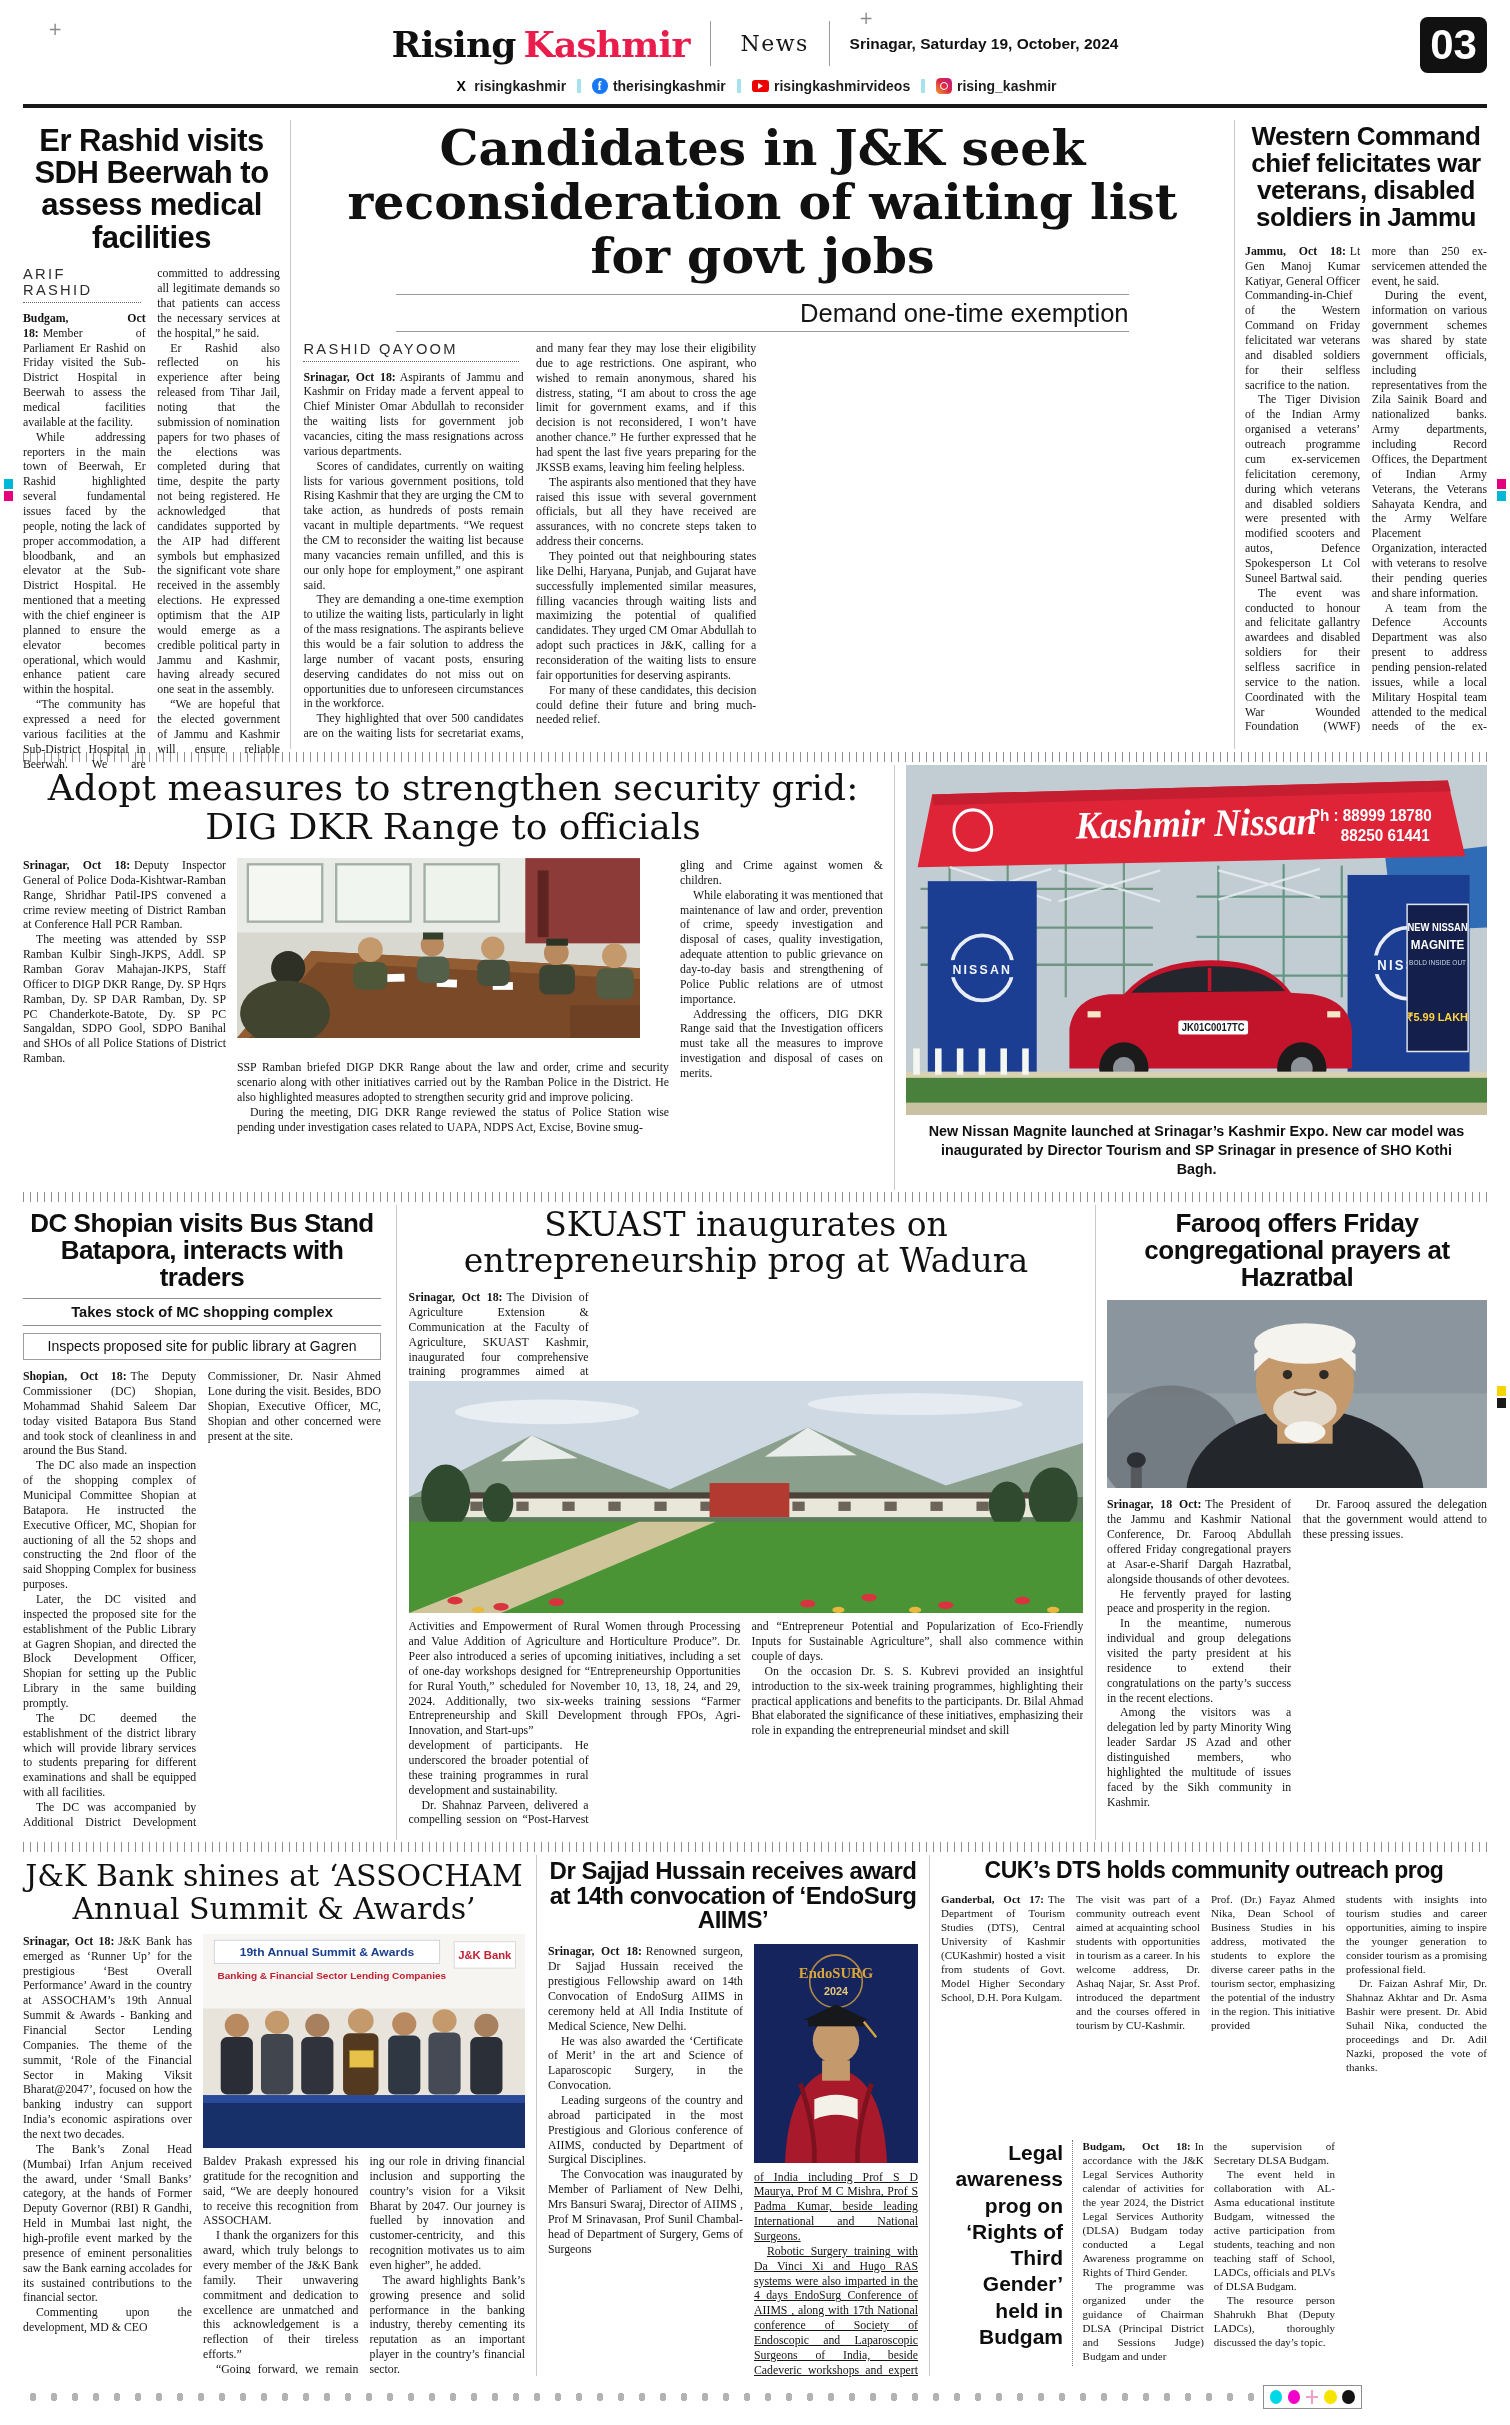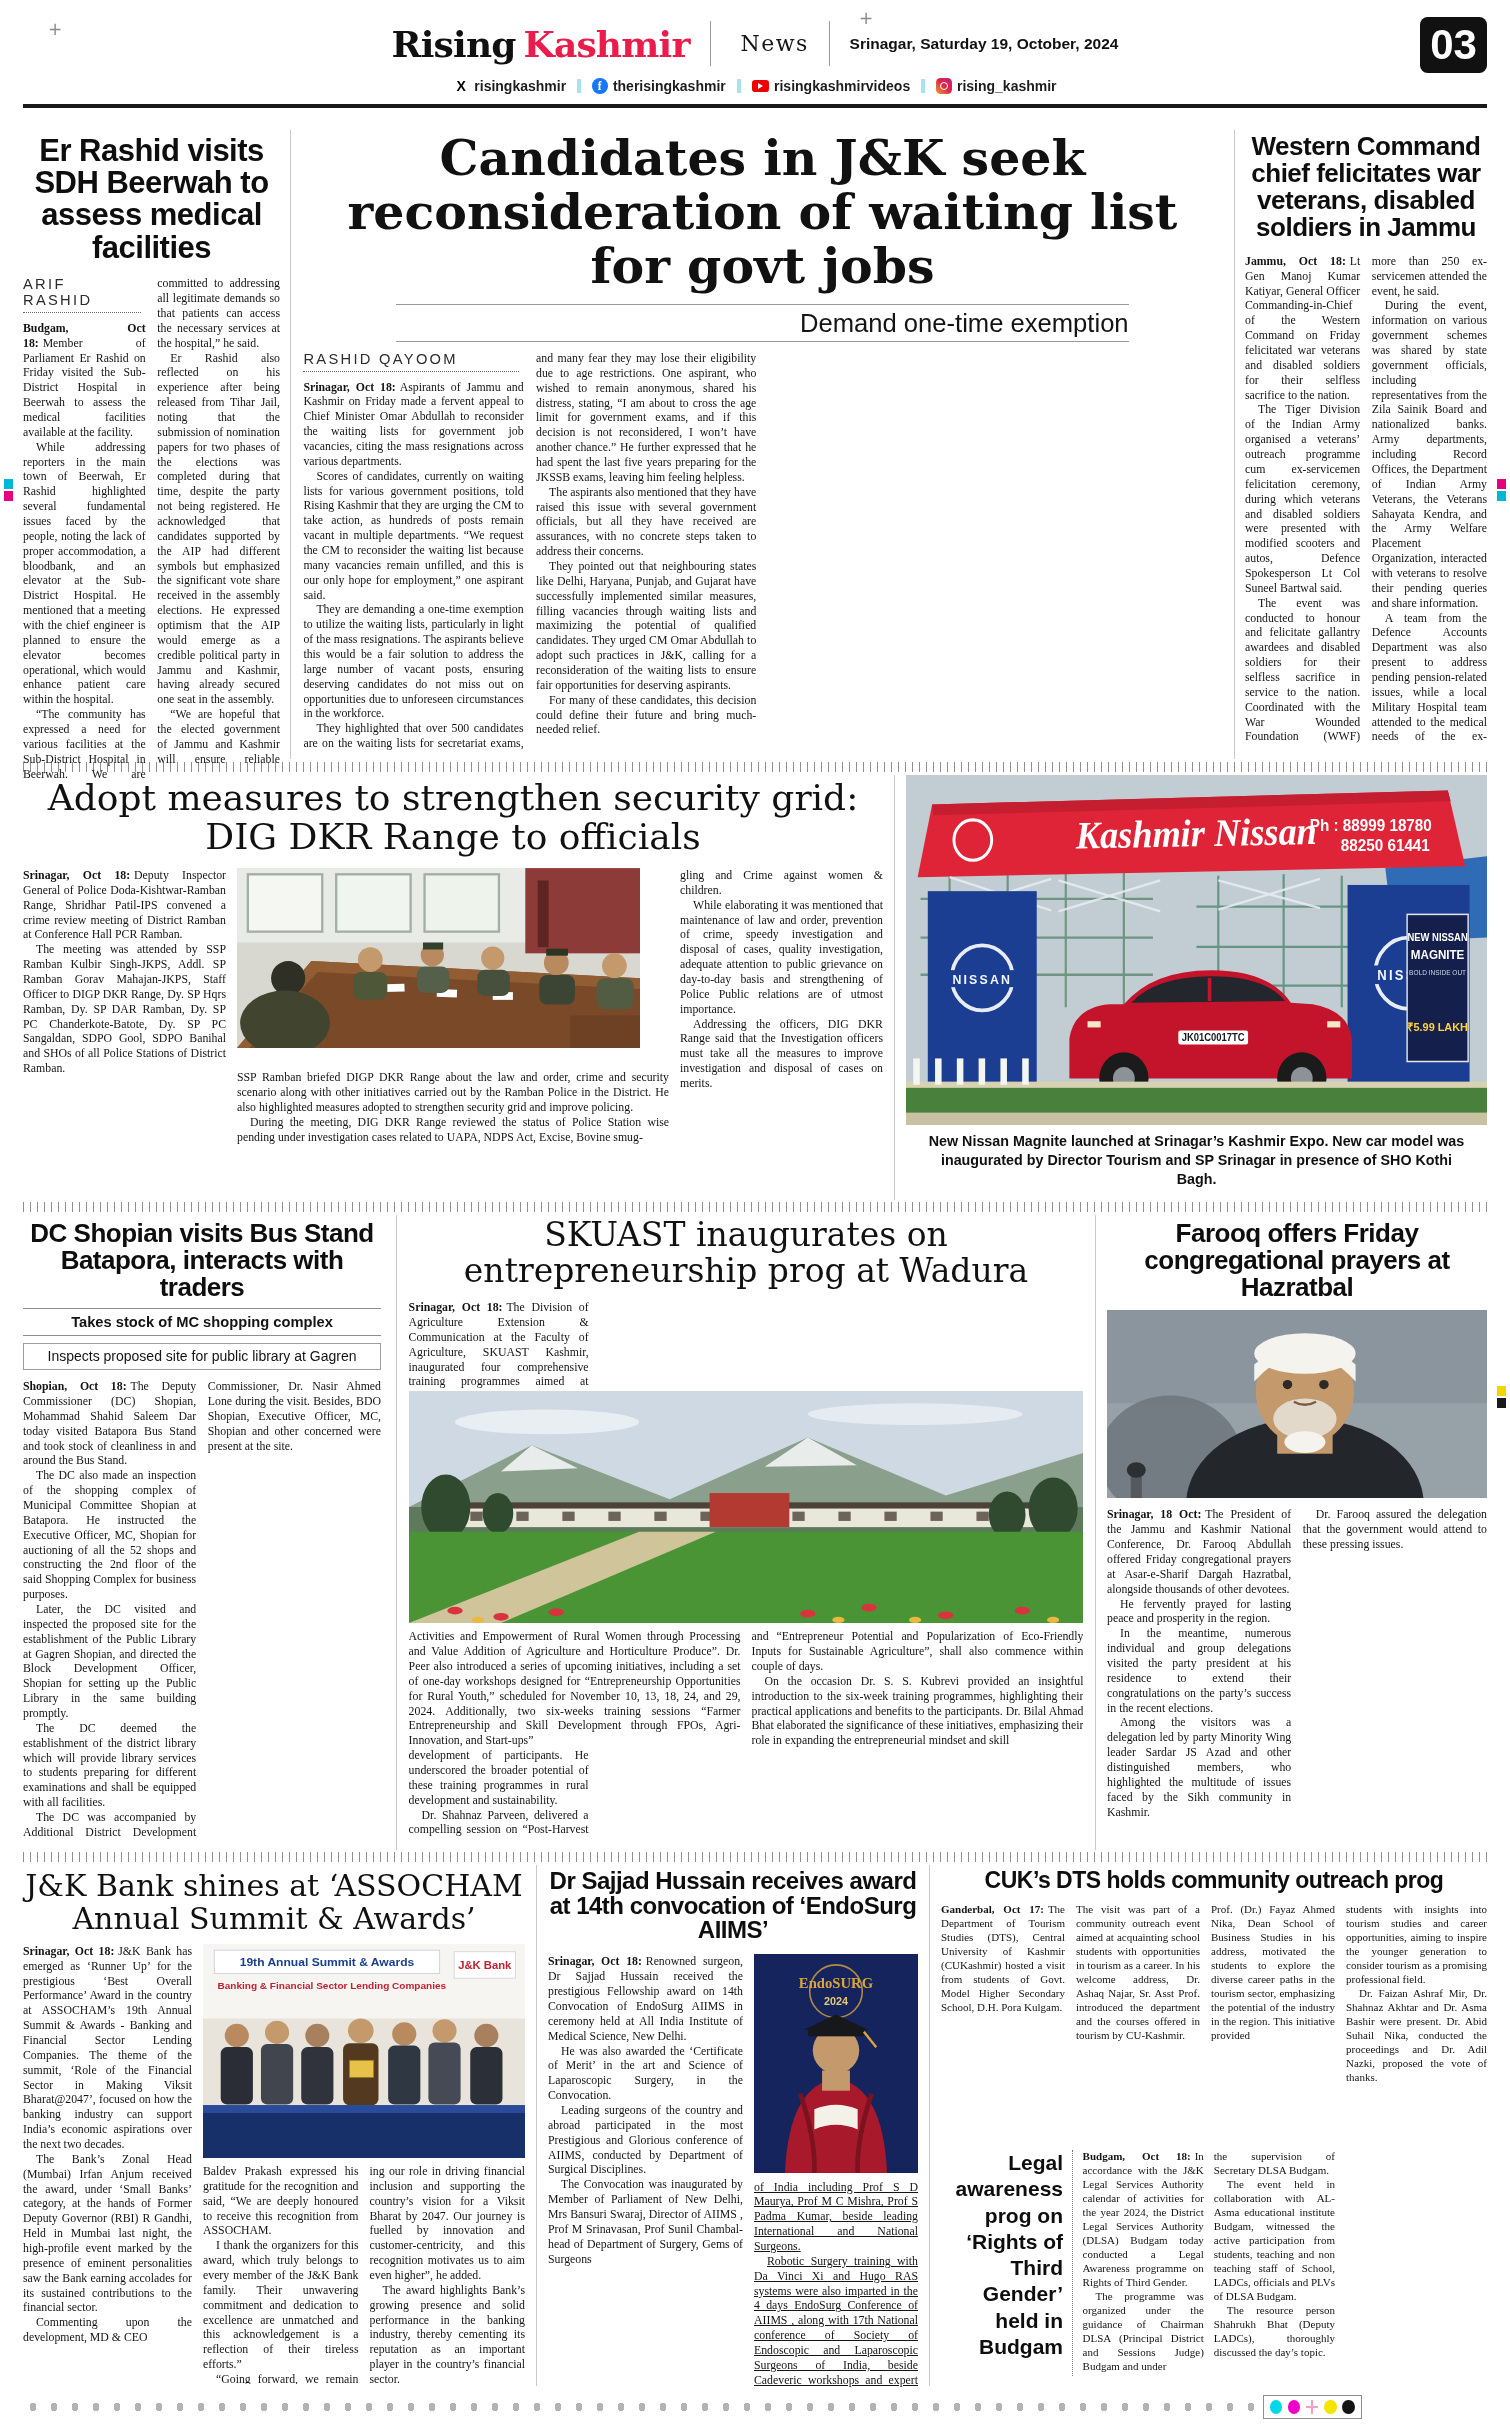--- a/index.html
+++ b/index.html
@@ -49,21 +49,21 @@
   .cols4{column-count:4;column-gap:12.4px;column-fill:auto;overflow:hidden;}
   .tcol{overflow:hidden;}
 
   .hl-sans{font-family:"Liberation Sans",sans-serif;font-weight:700;letter-spacing:-0.5px;line-height:1.04;text-align:center;color:#0e0e0e;margin:0;}
   .hl-serif{font-family:"DejaVu Serif","Liberation Serif",serif;font-weight:400;line-height:1.1;text-align:center;color:#111;margin:0;}
 
   .hatch{height:10px;margin:2.3px 0 3.1px 0;background:repeating-linear-gradient(90deg,#8f8f8f 0 1.5px,transparent 1.5px 7px);}
 
   
   .band{display:flex;}
-  .band1{height:629px;margin-top:22px;}
+  .band1{height:629px;margin-top:12px;}
   .art-er{width:257px;padding-right:10px;border-right:0.8px solid #c9c9c9;}
   .hl-er{font-size:31px;margin:4.6px 0 12.4px 0;}
   .h-er{height:508px;}
   .art-cand{flex:1;padding:0 12.4px;}
   .hl-cand{font-weight:700;font-size:49px;line-height:1.1;margin-top:1.5px;}
   .subhead-wrap{margin:11px 93px 9.3px 93px;border-top:1.2px solid #9a9a9a;border-bottom:1.2px solid #9a9a9a;padding:3.1px 0;}
   .subhead{font:400 25.6px "Liberation Sans",sans-serif;text-align:right;color:#141414;}
   .h-cand{height:403px;}
   .art-west{width:242px;padding-left:10px;border-left:0.8px solid #c9c9c9;}
   .hl-west{font-size:26px;margin:3.1px 0 12.4px 0;}

